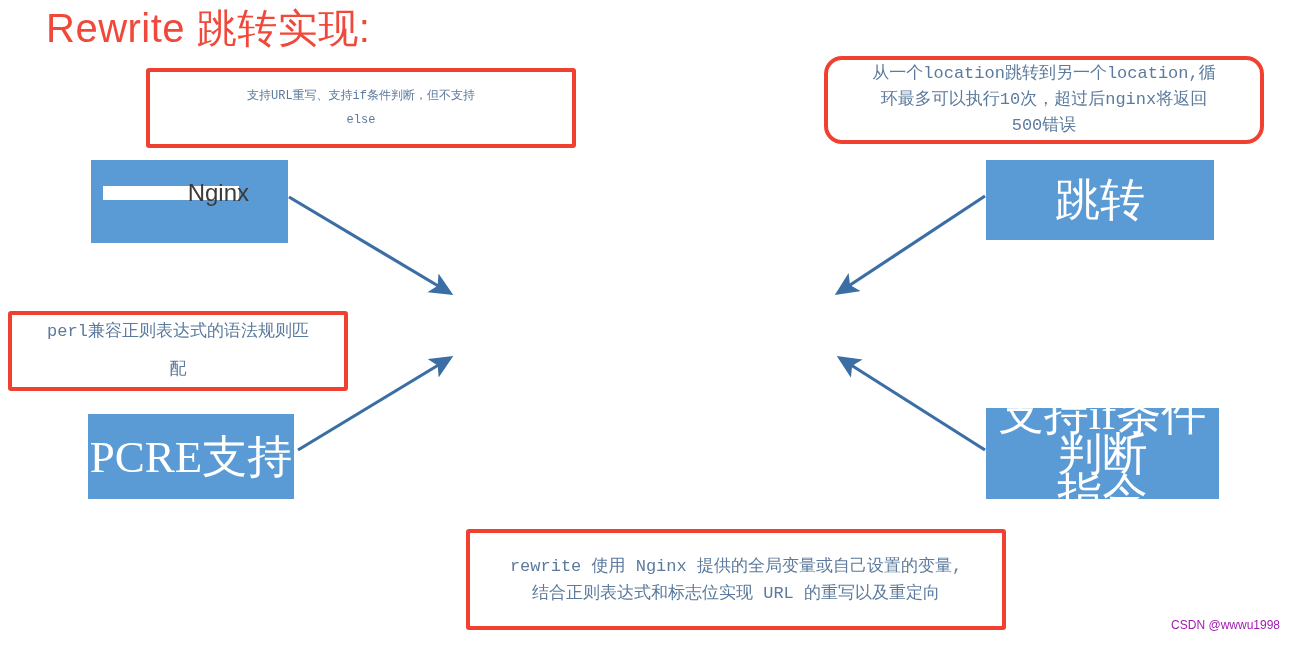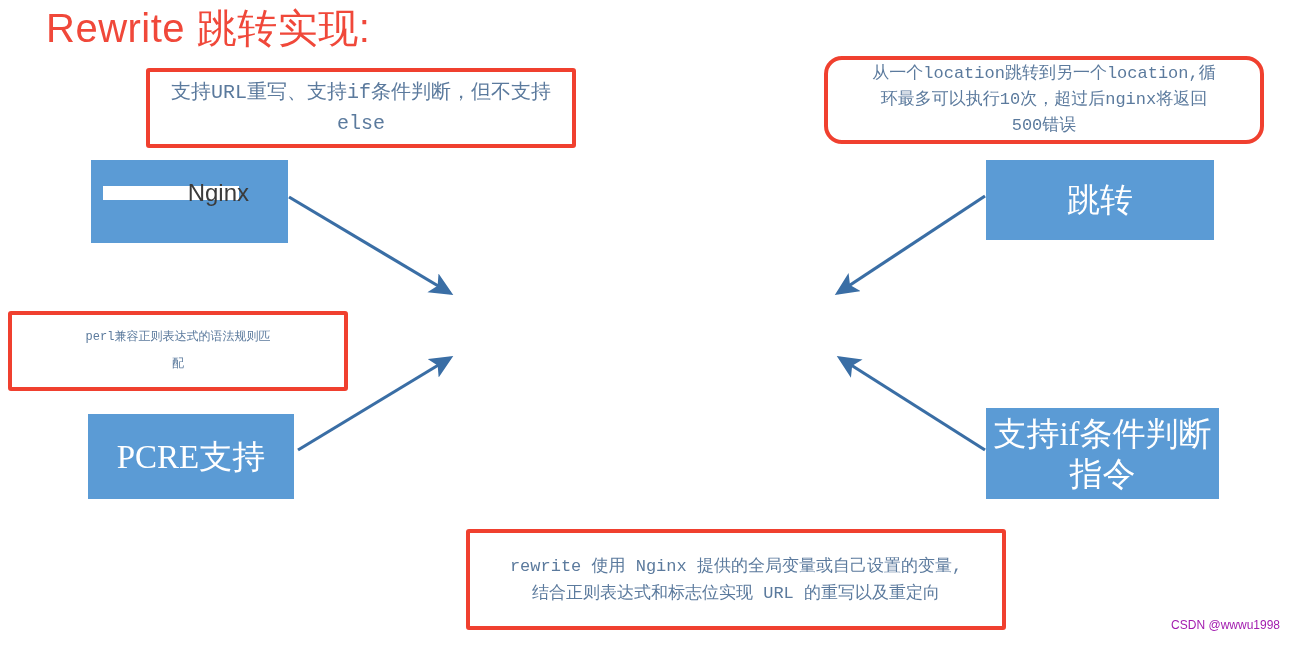--- a/index.html
+++ b/index.html
@@ -38,21 +38,21 @@
     background: #5b9bd5;
     display: flex;
     align-items: center;
     justify-content: center;
     text-align: center;
     color: #ffffff;
     box-sizing: border-box;
   }
   .blue-box .bb-label {
     font-family: "Liberation Serif", serif;
-    font-size: 33px;
+    font-size: 45px;
     line-height: 40px;
     color: #ffffff;
     white-space: pre-line;
   }
   .blue-box.mono .bb-label {
     font-family: "Liberation Mono", "DejaVu Sans Mono", monospace;
     font-size: 27px;
     letter-spacing: 0.4px;
   }
 
@@ -107,22 +107,22 @@
     white-space: pre-line;
     padding: 0 10px;
   }
 
   #callout-url    { left: 146px; top: 68px;  width: 430px; height: 80px; }
   #callout-loop   { left: 824px; top: 56px;  width: 440px; height: 88px; border-radius: 18px; }
   #callout-perl   { left: 8px;   top: 311px; width: 340px; height: 80px; }
   #callout-rewrite{ left: 450px; top: 529px; width: 540px; height: 101px; margin-left: 16px; }
   #callout-rewrite .co-text { font-size: 17px; line-height: 27px; }
   #callout-loop .co-text   { font-size: 17px; line-height: 26px; }
-  #callout-perl .co-text   { font-size: 12px; line-height: 27px; }
-  #callout-url .co-text    { font-size: 20px; line-height: 31px; }
+  #callout-perl .co-text   { font-size: 17px; line-height: 38px; }
+  #callout-url .co-text    { font-size: 12px; line-height: 24px; }
 
   
   #arrows {
     position: absolute;
     left: 0;
     top: 0;
     width: 1292px;
     height: 653px;
     pointer-events: none;
   }

